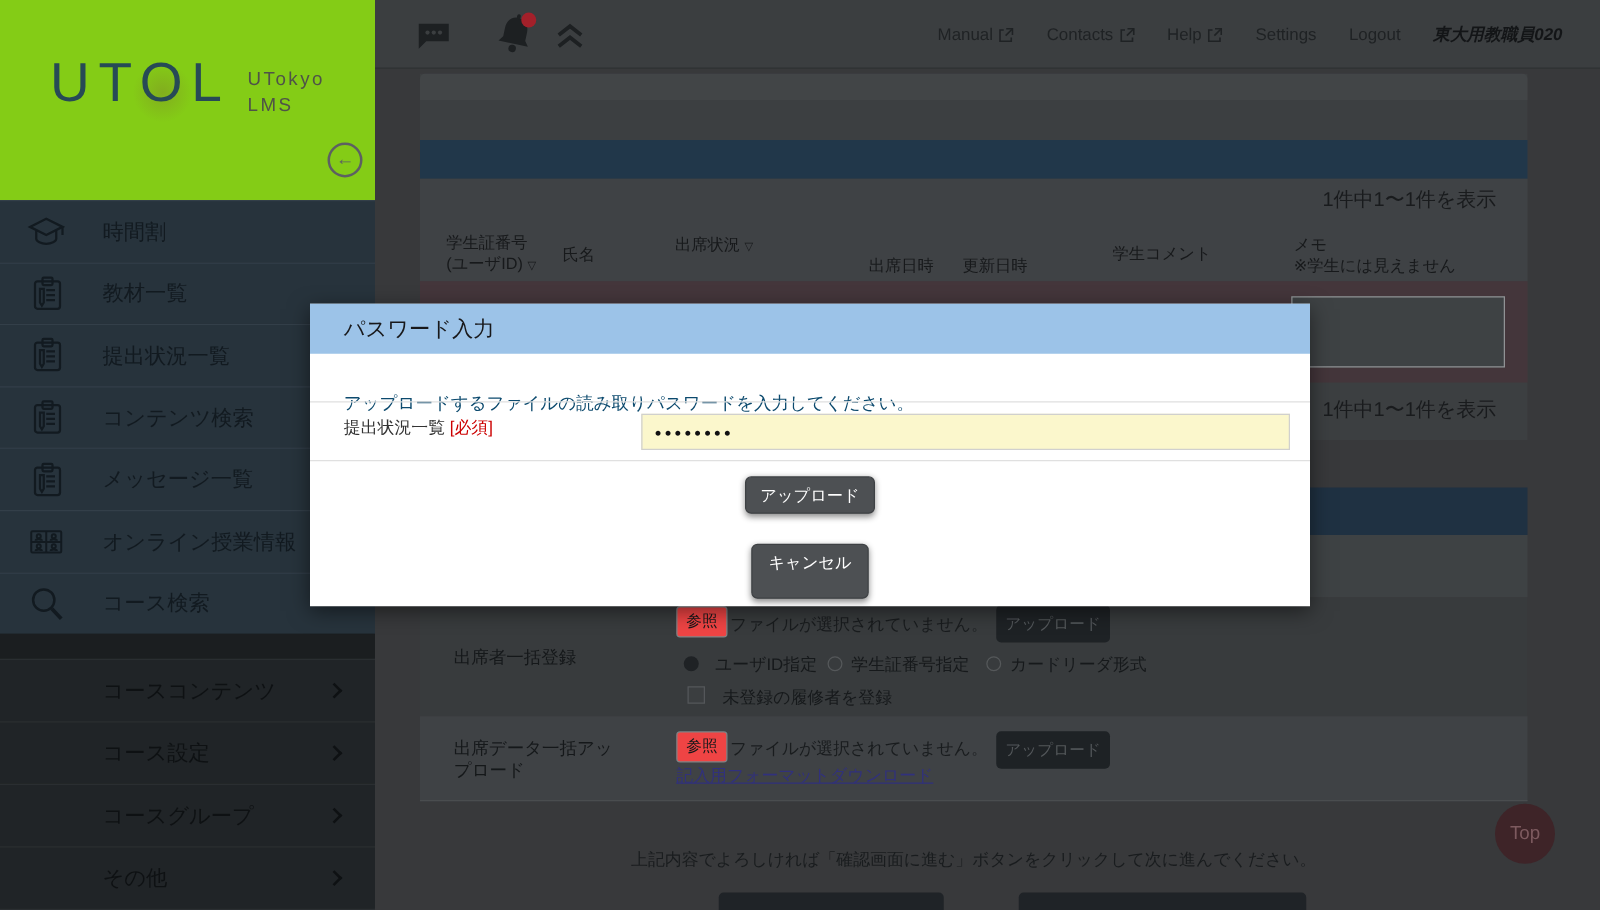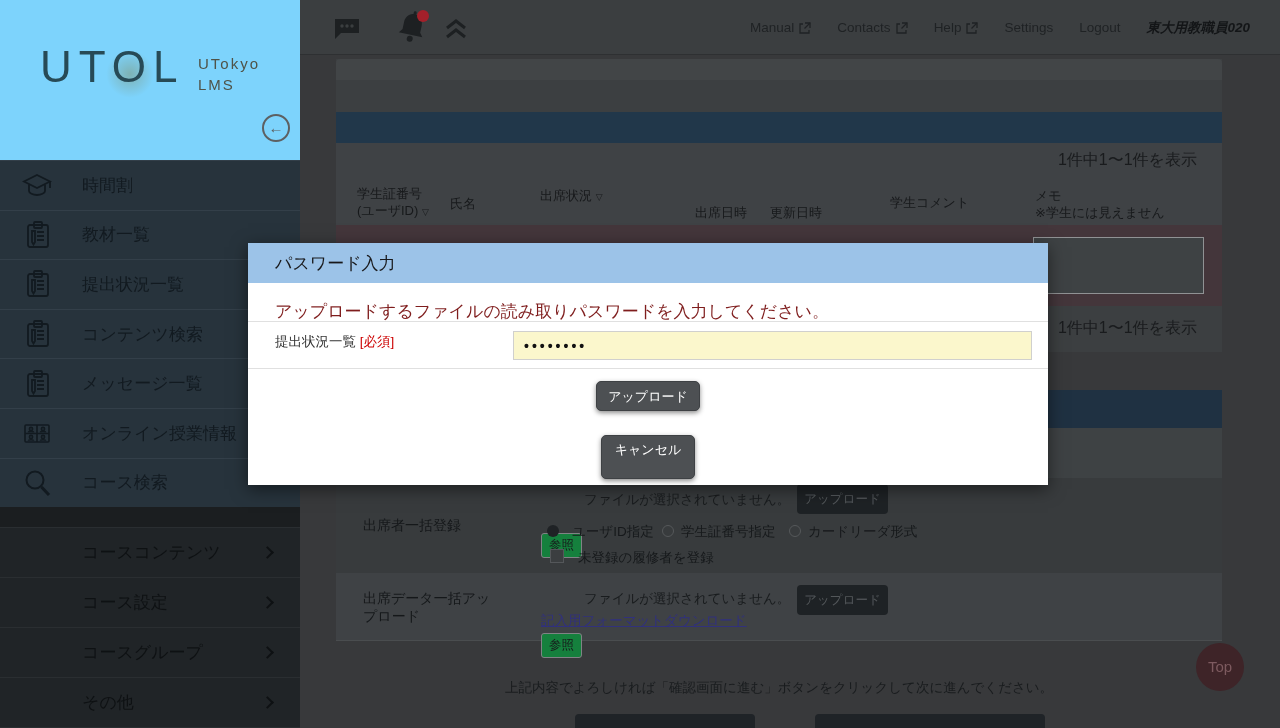--- a/index.html
+++ b/index.html
@@ -10,21 +10,21 @@
 
   
   #topbar { left:300px; top:0; width:980px; height:55px; background:#3b3e40; border-bottom:1px solid #2e3032; }
   .topbar-menu { top:0; height:55px; display:flex; align-items:center; gap:26px; right:30px; color:#1f2224; font-size:13.5px; }
   .topbar-link { display:flex; align-items:center; gap:5px; cursor:pointer; }
   .topbar-user { color:#131517; font-weight:bold; font-size:13.5px;font-style:italic; }
   .ticon { display:inline-block; }
 
   
   #sidebar { left:0; top:0; width:300px; height:728px; background:#202427; border-right:1px solid #2a2c2e; }
-  #logo-panel { left:0; top:0; width:300px; height:160px; background:#7dd3fc; }
+  #logo-panel { left:0; top:0; width:300px; height:160px; background:#84cc16; }
   #logo-word { left:40px; top:42px; font-size:44px; font-weight:200; letter-spacing:7px; color:#274a56; }
   #logo-glow { left:106px; top:50px; width:48px; height:48px; border-radius:50%; background:radial-gradient(circle, rgba(125,115,45,.35), rgba(125,115,45,0) 70%); }
   .logo-sub { left:198px; color:#4f5348; font-size:15px; letter-spacing:2px; }
   #collapse-btn { left:262px; top:114px; width:28px; height:28px; border:2px solid #5d6062; border-radius:50%; color:#5d6062; font-size:15px; line-height:24px; text-align:center; cursor:pointer; }
   .nav-item { left:0; width:300px; height:49.6px; background:#27333c; border-top:1px solid #333f49; display:flex; align-items:center; color:#121a20; font-size:17px; cursor:pointer; }
   .nav-item .nicon { width:30px; height:30px; margin-left:22px; flex:0 0 30px; }
   .nav-item .nlabel { margin-left:30px; white-space:nowrap; overflow:hidden; }
   #nav-gap { left:0; top:507px; width:300px; height:20px; background:#1b1e20; }
   .subnav-item { left:0; width:300px; height:50px; background:#202427; border-top:1px solid #2a2e31; display:flex; align-items:center; justify-content:space-between; color:#0e1113; font-size:17px; cursor:pointer; }
   .subnav-item .slabel { margin-left:82px; }
@@ -38,37 +38,37 @@
   .hcell { position:absolute; white-space:nowrap; }
   .sort-tri { font-size:9px; }
   .pink-row { left:336px; top:225px; width:886px; height:81px; background:#44363b; }
   .memo-box { left:1033px; top:237px; width:171px; height:57px; border:1px solid #909294; background:#3e4244; }
   .pag { color:#191b1d; font-size:16px; white-space:nowrap; }
   .bluebar2 { left:336px; top:390px; width:886px; height:38px; background:#1f3142; }
   .row-a { left:336px; top:428px; width:886px; height:50px; background:#3e4244; }
   .row-b { left:336px; top:478px; width:886px; height:95px; background:#383b3d; }
   .row-c { left:336px; top:573px; width:886px; height:68px; background:#3f4245; border-bottom:1px solid #4a4d4f; }
   .form-label { color:#15181a; font-size:14px; }
-  .browse-btn { border:1px solid #808385; background:#15803d; border-radius:3px; color:#17191b; font-size:12.5px; padding:3px 7px; cursor:pointer;margin-top:48px; }
+  .browse-btn { border:1px solid #808385; background:#ef4444; border-radius:3px; color:#17191b; font-size:12.5px; padding:3px 7px; cursor:pointer; }
   .file-text { color:#191c1e; font-size:13.5px; }
   .dark-btn { background:#1e2225; border-radius:4px; color:#53575a; font-size:12.5px; text-align:center; cursor:pointer; }
   .radio-dot { width:12px; height:12px; border-radius:50%; background:#1f2225; }
   .radio-o { width:12px; height:12px; border-radius:50%; border:1px solid #55585a; }
   .cbox { width:14px; height:14px; border:1px solid #54575a; background:#3b3e40; }
   .opt-label { color:#16191b; font-size:13.5px; white-space:nowrap; }
   .dl-link { color:#31317c; font-size:13.5px; text-decoration:underline; text-decoration-color:#31317c; cursor:pointer; white-space:nowrap; }
   #instruction { left:336px; top:679px; width:886px; text-align:center; color:#191c1e; font-size:13.5px; }
   .footer-btn { top:714px; height:40px; background:#1f2327; border-radius:4px; color:#4e5254; font-size:13px; text-align:center; padding-top:12px; cursor:pointer; }
   #top-fab { left:1196px; top:643px; width:48px; height:48px; border-radius:50%; background:#3e2428; color:#7d5a5f; font-size:15px; text-align:center; line-height:48px; cursor:pointer; }
 
   
   #modal { left:248px; top:243px; width:800px; height:242px; background:#ffffff; box-shadow:0 4px 16px rgba(0,0,0,.5); z-index:10; }
   #modal-header { left:0; top:0; width:800px; height:40px; background:#9cc3e8; display:flex; align-items:center; }
   #modal-title { margin-left:27px; font-size:17px; color:#18181a; }
-  #modal-instruction { left:27px; top:57px; font-size:17px; color:#7f1d1d; white-space:nowrap; }
+  #modal-instruction { left:27px; top:71px; font-size:14px; color:#0c4a6e; white-space:nowrap; }
   .modal-div { left:0; width:800px; height:1px; background:#e0e0e0; }
   #modal-field-label { left:27px; top:90px; font-size:13.5px; color:#333333; }
   .req { color:#cc0000; }
   #pwd-input { left:265px; top:88px; width:519px; height:29px; background:#fbf7cc; border:1px solid #d0d0ce; color:#111111; font-size:14px; font-weight:bold; letter-spacing:3px; padding:6px 0 0 10px; }
   .modal-btn { background:#4d5053; border-radius:5px; color:#ffffff; font-size:13px; text-align:center; box-shadow:0 2px 5px rgba(0,0,0,.45); border:1px solid #3e4144; cursor:pointer; }
 </style>
 </head>
 <body>
 
 <div id="screen">

